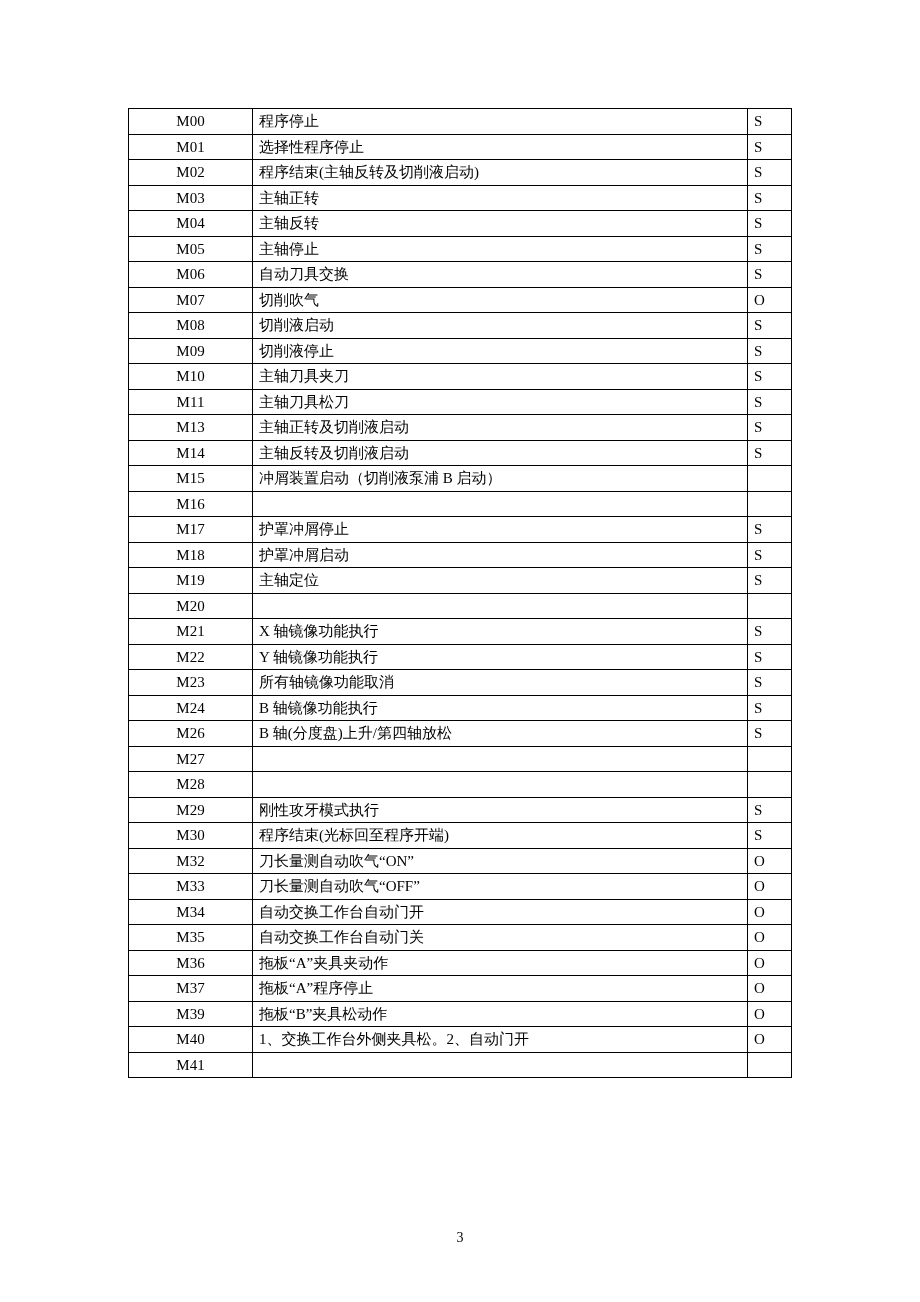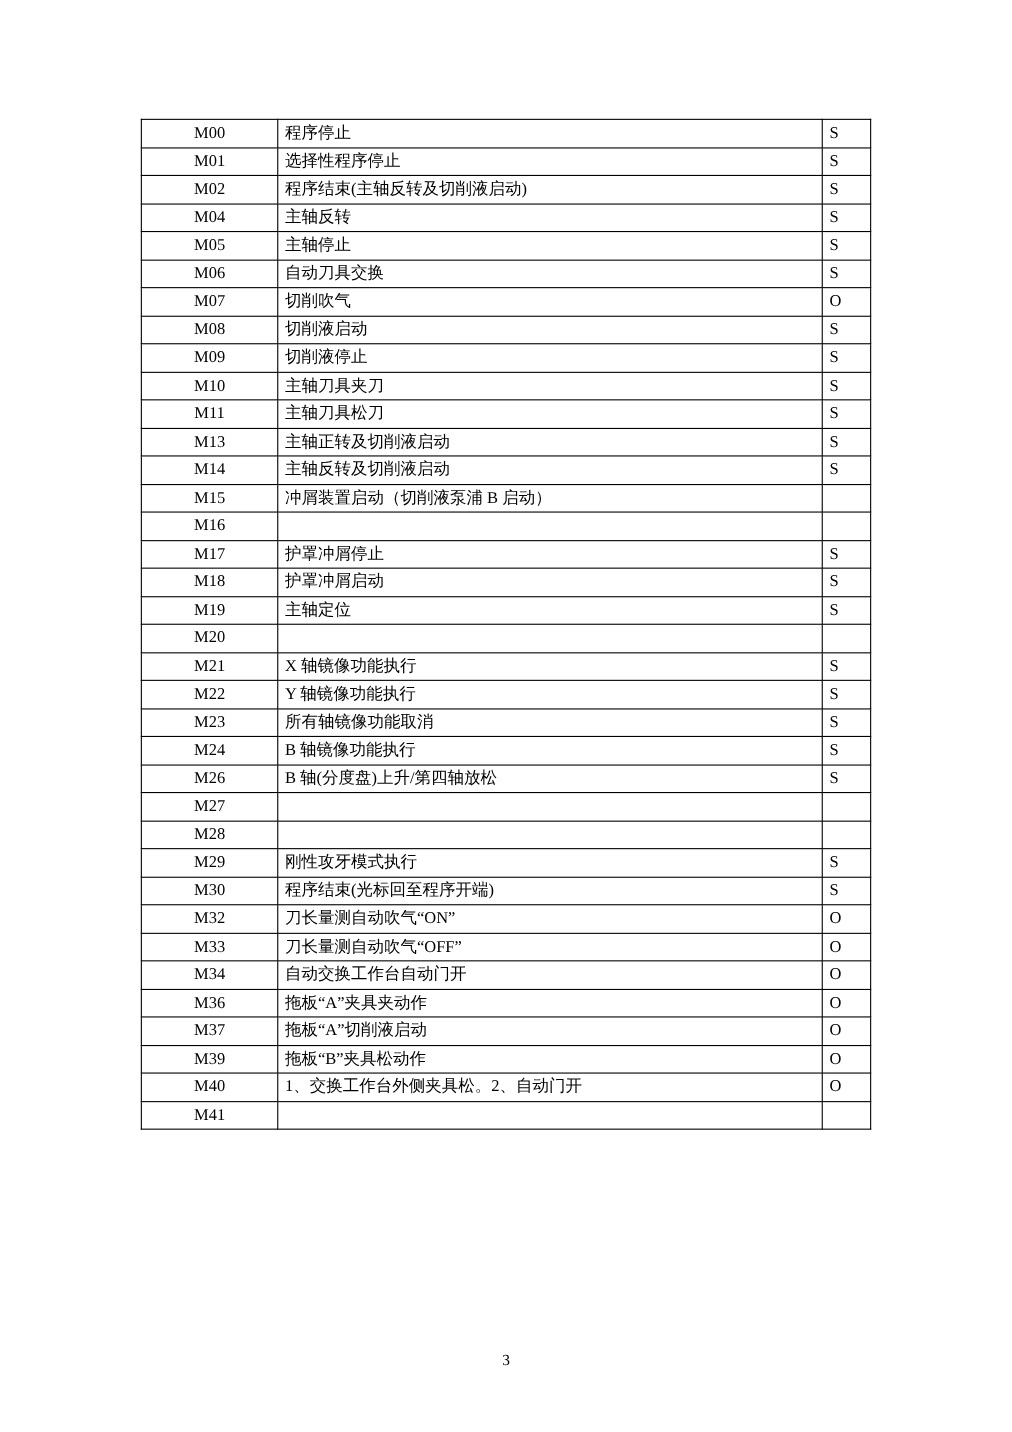--- a/index.html
+++ b/index.html
@@ -65,20 +65,25 @@
           <td class="code">M01</td>
           <td class="desc">选择性程序停止</td>
           <td class="type">S</td>
         </tr>
         <tr>
           <td class="code">M02</td>
           <td class="desc">程序结束(主轴反转及切削液启动)</td>
           <td class="type">S</td>
         </tr>
         <tr>
+          <td class="code">M03</td>
+          <td class="desc">主轴正转</td>
+          <td class="type">S</td>
+        </tr>
+        <tr>
           <td class="code">M04</td>
           <td class="desc">主轴反转</td>
           <td class="type">S</td>
         </tr>
         <tr>
           <td class="code">M05</td>
           <td class="desc">主轴停止</td>
           <td class="type">S</td>
         </tr>
         <tr>
@@ -205,27 +210,32 @@
           <td class="code">M33</td>
           <td class="desc">刀长量测自动吹气“OFF”</td>
           <td class="type">O</td>
         </tr>
         <tr>
           <td class="code">M34</td>
           <td class="desc">自动交换工作台自动门开</td>
           <td class="type">O</td>
         </tr>
         <tr>
+          <td class="code">M35</td>
+          <td class="desc">自动交换工作台自动门关</td>
+          <td class="type">O</td>
+        </tr>
+        <tr>
           <td class="code">M36</td>
           <td class="desc">拖板“A”夹具夹动作</td>
           <td class="type">O</td>
         </tr>
         <tr>
           <td class="code">M37</td>
-          <td class="desc">拖板“A”切削液启动</td>
+          <td class="desc">拖板“A”程序停止</td>
           <td class="type">O</td>
         </tr>
         <tr>
           <td class="code">M39</td>
           <td class="desc">拖板“B”夹具松动作</td>
           <td class="type">O</td>
         </tr>
         <tr>
           <td class="code">M40</td>
           <td class="desc">1、交换工作台外侧夹具松。2、自动门开</td>

